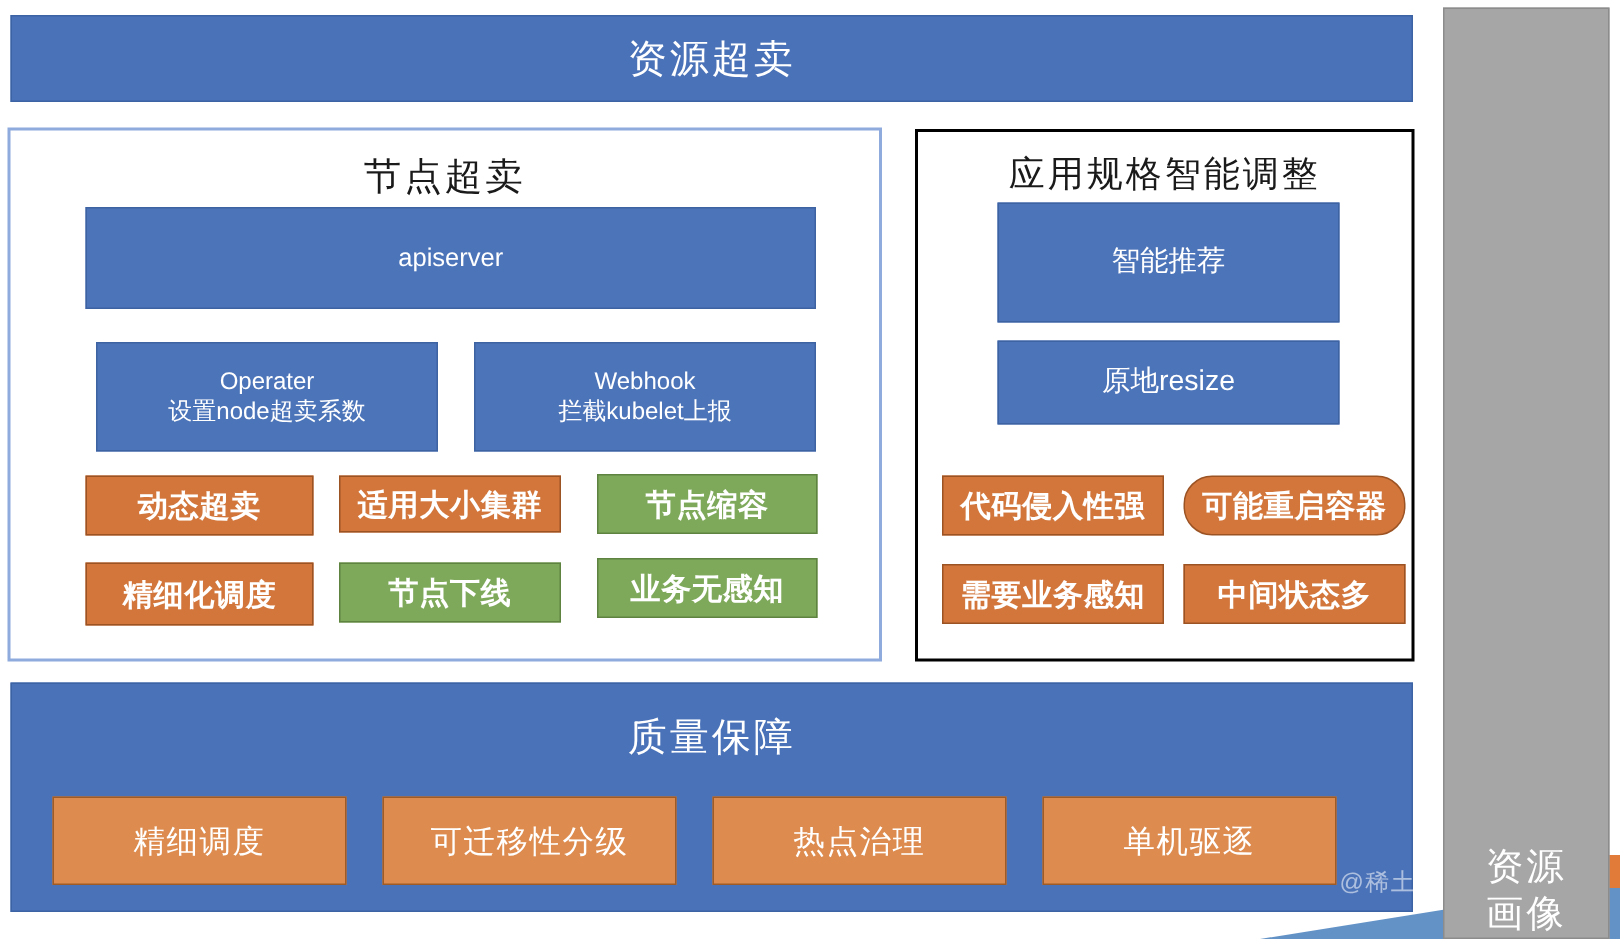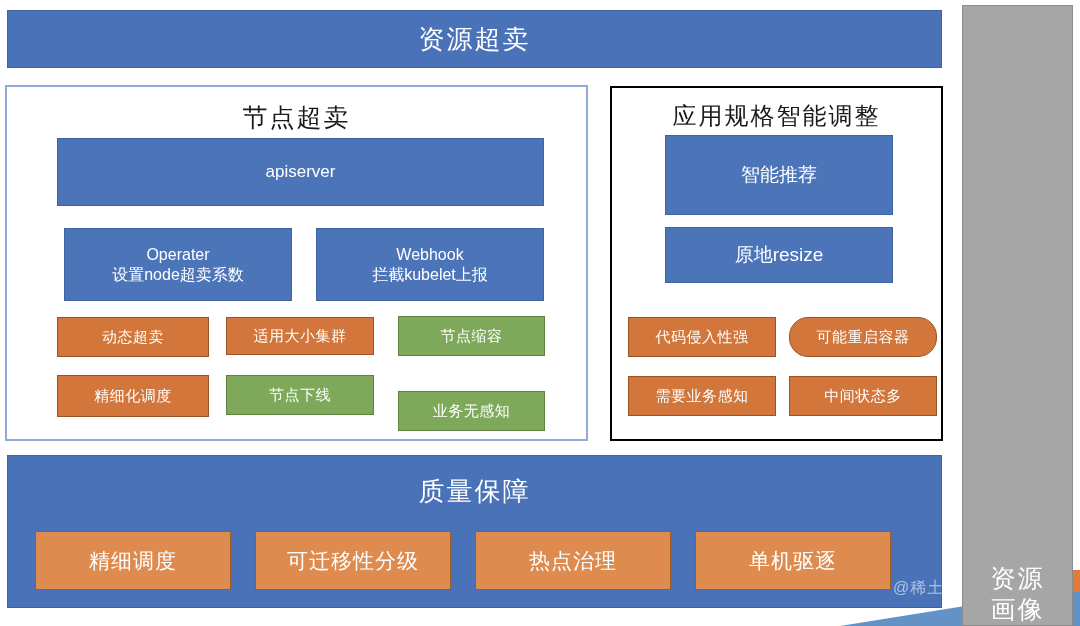--- a/index.html
+++ b/index.html
@@ -42,22 +42,22 @@
     color: #ffffff;
     line-height: 1.25;
   }
   .tag {
     position: absolute;
     box-sizing: border-box;
     display: flex;
     align-items: center;
     justify-content: center;
     color: #ffffff;
-    font-size: 15px;
-    font-weight: normal;
+    font-size: 20px;
+    font-weight: bold;
     letter-spacing: .5px;
   }
   .tag.orange {
     background: #D2763C;
     border: 1px solid #9C5324;
   }
   .tag.green {
     background: #7EA95A;
     border: 1px solid #5E8240;
   }
@@ -196,21 +196,21 @@
     <div class="tag orange" style="left:219px; top:230px; width:148px; height:38px;">
       <span>适用大小集群</span>
     </div>
 
     <div class="tag orange" style="left:50px; top:288px; width:152px; height:42px;">
       <span>精细化调度</span>
     </div>
     <div class="tag green" style="left:219px; top:288px; width:148px; height:40px;">
       <span>节点下线</span>
     </div>
-    <div class="tag green" style="left:391px; top:304px; width:147px; height:40px;align-items:center;">
+    <div class="tag green" style="left:391px; top:285px; width:147px; height:40px;align-items:center;">
       <span>业务无感知</span>
     </div>
   </div>
 
   <div id="panel-app">
     <div class="panel-title">应用规格智能调整</div>
 
     <div class="blue-box" id="box-recommend">
       <span>智能推荐</span>
     </div>

